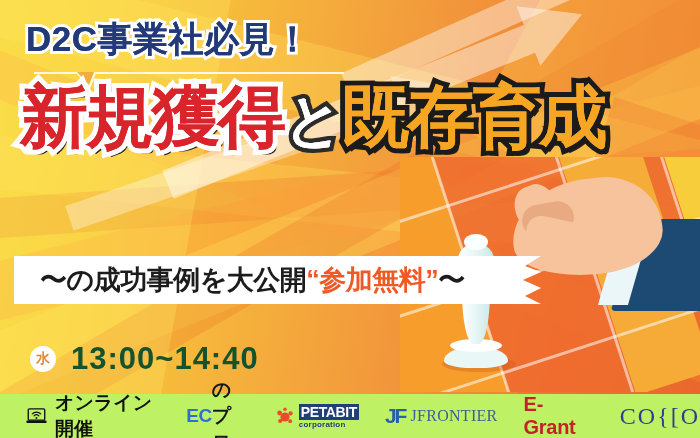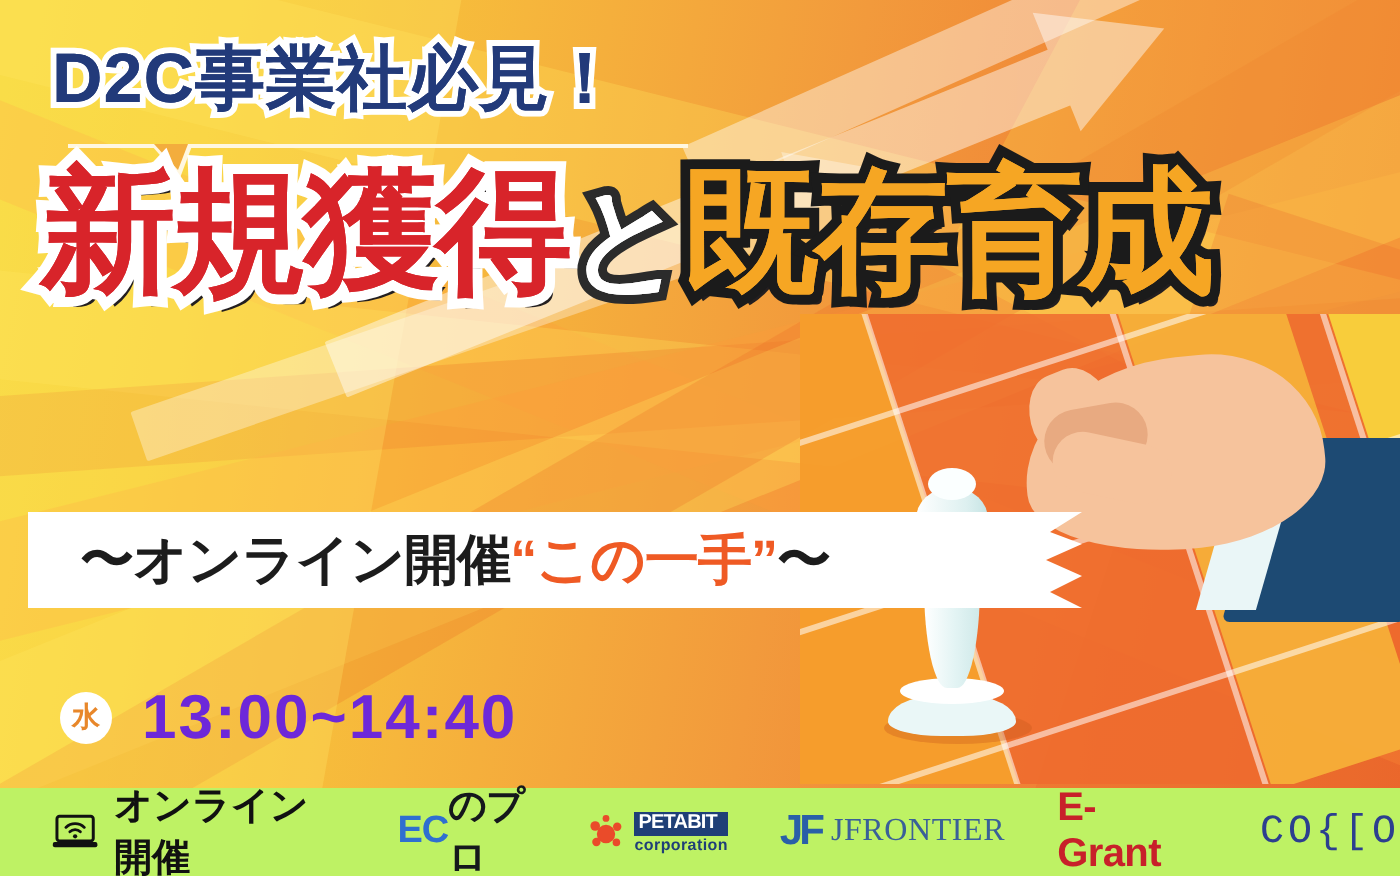--- a/index.html
+++ b/index.html
@@ -88,41 +88,41 @@
   .subtext{position:absolute;left:40px;top:256px;height:48px;line-height:48px;
     font-size:27px;font-weight:800;color:#1c1c1c;white-space:nowrap;letter-spacing:-.5px;}
   .subtext .hl{color:#ef5a24;}
   .subtext .qm{color:#ef5a24;font-size:27px;}
 
   .dateline{position:absolute;left:26px;top:336px;height:46px;display:flex;align-items:center;gap:9px;}
   .d-year{font-size:31px;font-weight:700;color:#ffffff;letter-spacing:1px;}
   .d-md{font-size:44px;font-weight:700;color:#ffffff;letter-spacing:0px;line-height:1;}
   .d-dow{width:26px;height:26px;border-radius:50%;background:#ffffff;color:#e8872a;
     font-size:14px;font-weight:700;display:flex;align-items:center;justify-content:center;margin-left:4px;}
-  .d-time{font-size:31px;font-weight:600;color:#6d28d9;letter-spacing:1px;margin-left:6px;}
+  .d-time{font-size:31px;font-weight:600;color:#14532d;letter-spacing:1px;margin-left:6px;}
   .d-badge{margin-left:12px;background:#1c1c1c;color:#ffffff;font-size:20px;font-weight:800;
     padding:6px 10px;letter-spacing:1px;}
 
   .footer{position:absolute;left:0;bottom:0;width:700px;height:44px;background:#bef264;
     display:flex;}
   .f-online{display:flex;align-items:center;gap:8px;margin-left:26px;}
   .f-online .lbl{font-size:19px;font-weight:800;color:#111;letter-spacing:0px;}
   .logo{display:flex;align-items:center;}
   .logo-ecpro{margin-left:30px;font-size:19px;font-weight:900;letter-spacing:-.5px;}
   .logo-ecpro .ec{color:#2f6fd0;}
   .logo-ecpro .pro{color:#15181c;}
   .logo-peta{margin-left:26px;display:flex;align-items:center;gap:4px;}
   .peta-txt{display:flex;flex-direction:column;line-height:1;}
-  .peta-txt .t1{font-size:10px;font-weight:900;color:#1f3f77;letter-spacing:-.4px;background:#1f3f77;color:#fff;padding:1px 2px;}
+  .peta-txt .t1{font-size:14px;font-weight:900;color:#1f3f77;letter-spacing:-.4px;background:#1f3f77;color:#fff;padding:1px 2px;}
   .peta-txt .t2{font-size:8px;font-weight:700;color:#1f3f77;letter-spacing:.2px;margin-top:1px;}
   .logo-jf{margin-left:26px;display:flex;align-items:center;gap:5px;}
   .jf-mark{font-size:21px;font-weight:900;color:#2a5fa8;letter-spacing:-2px;}
   .jf-name{font-size:16px;color:#3a6098;font-family:"Liberation Serif",serif;letter-spacing:.3px;}
   .logo-eg{margin-left:26px;font-size:20px;font-weight:800;color:#c8202a;letter-spacing:-.3px;}
-  .logo-cof{margin-left:42px;font-size:20px;color:#2c3f8f;letter-spacing:2px;font-family:Liberation Mono, monospace;}
+  .logo-cof{margin-left:42px;font-size:24px;color:#2c3f8f;letter-spacing:2px;font-family:Liberation Serif, serif;}
 </style>
 </head>
 <body>
 
 <div class="banner">
 
   <div class="bg">
     <div class="bg-base"></div>
 
     <div class="ray y" style="top:-10%;transform:rotate(14deg);height:70px;"></div>
@@ -208,21 +208,21 @@
         <span class="kw kw-org-top">既存育成</span>
       </span>
     </div>
 
 
     <div class="subbar"></div>
     <svg class="subzig" viewBox="0 0 30 48" preserveAspectRatio="none">
       <polygon points="0,0 30,0 14,10 30,16 12,24 30,32 14,40 30,48 0,48" fill="#ffffff"></polygon>
     </svg>
     <div class="subtext">
-      <span>〜オンライン開催</span><span class="qm">“</span><span class="hl">この一手</span><span class="qm">”</span><span>〜</span>
+      <span>〜の成功事例を大公開</span><span class="qm">“</span><span class="hl">参加無料</span><span class="qm">”</span><span>〜</span>
     </div>
 
     <div class="dateline">
       <span class="d-dow">水</span>
       <span class="d-time">13:00~14:40</span>
     </div>
 
     <div class="footer">
       <div class="f-online">
         <svg width="28" height="22" viewBox="0 0 28 22">

